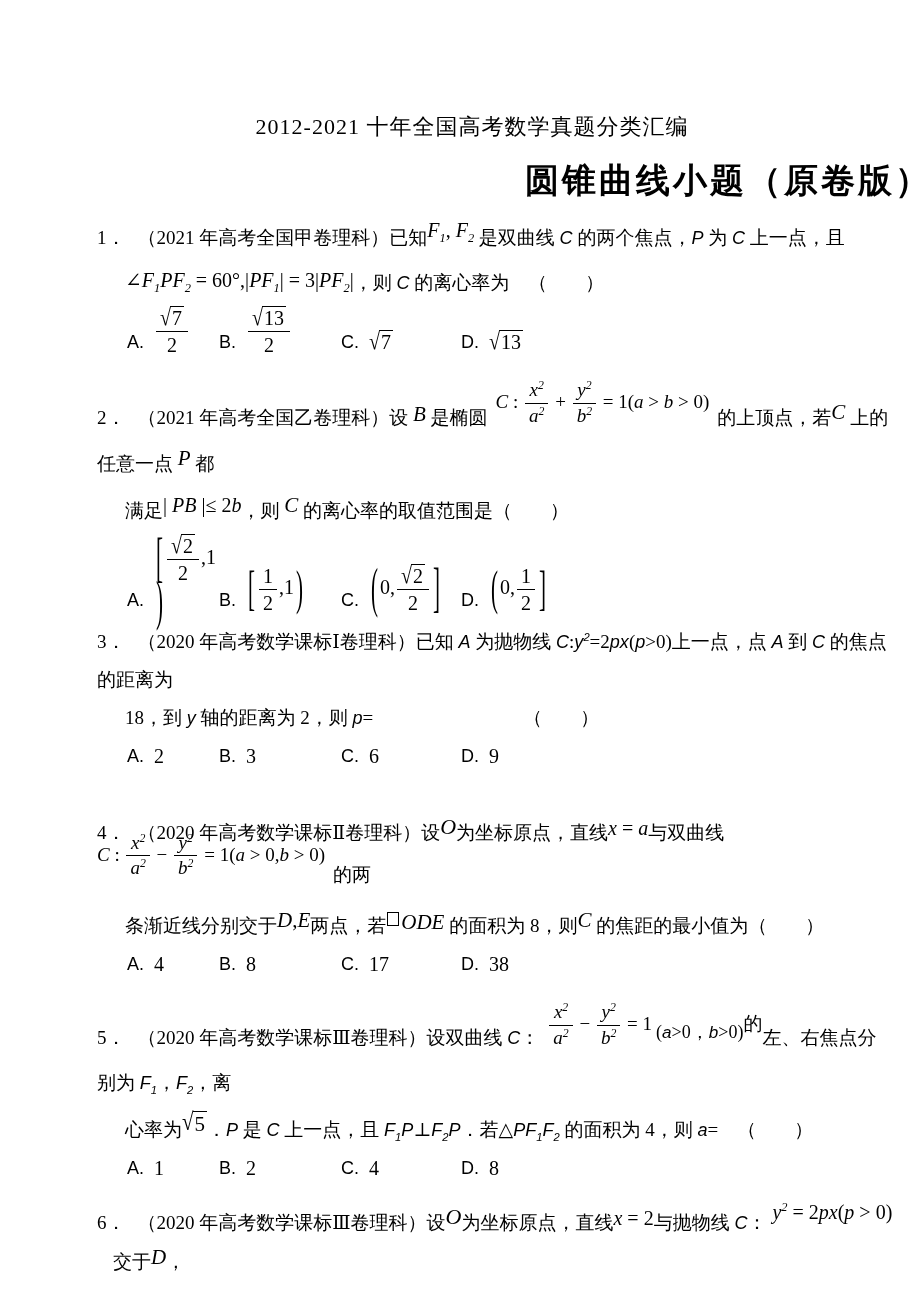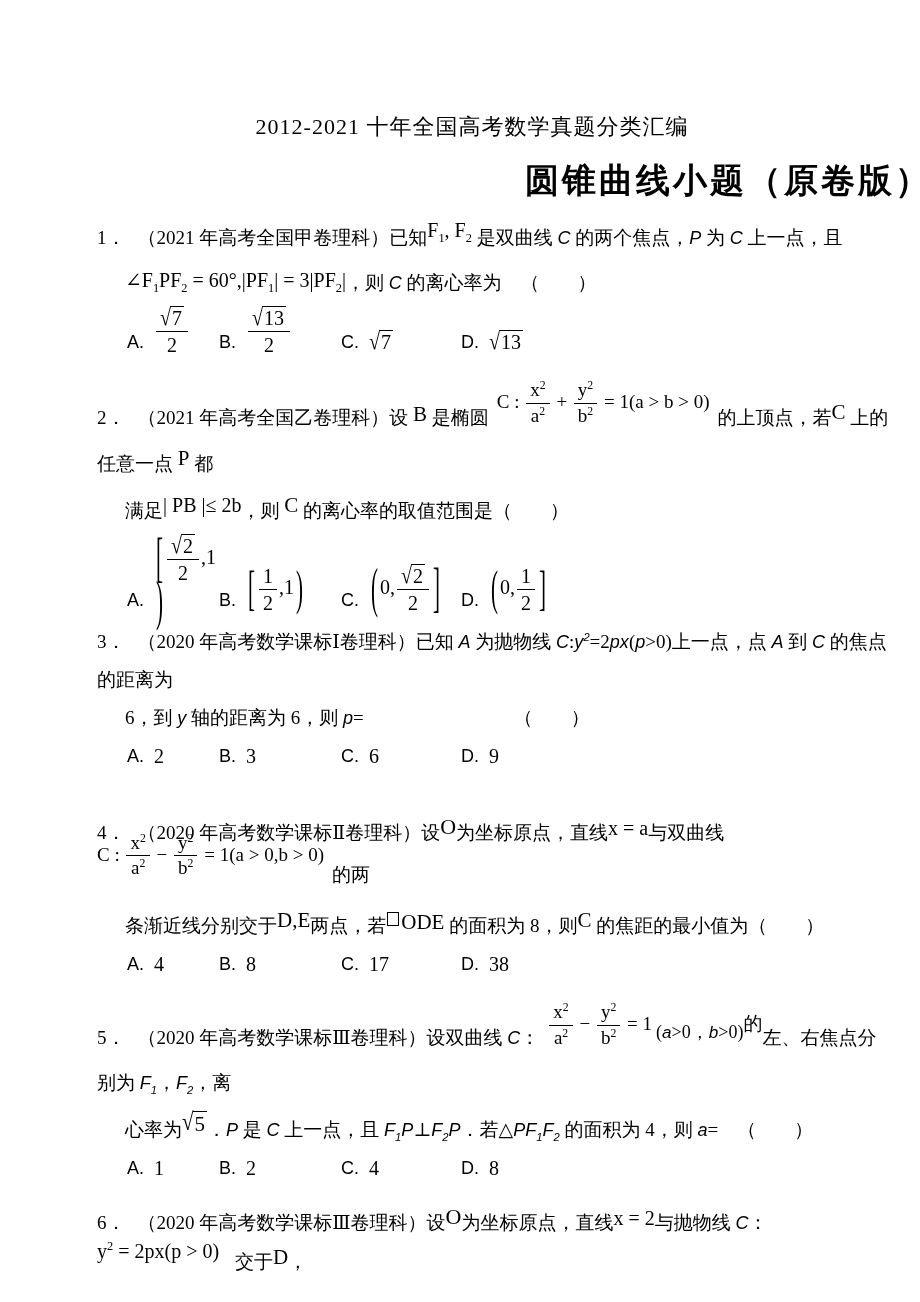--- a/index.html
+++ b/index.html
@@ -51,21 +51,21 @@
   .opt{display:flex;align-items:flex-end;}
   .opt-1{width:92px;}
   .opt-2{width:122px;}
   .opt-3{width:120px;}
   .opt-4{flex:1;}
   .opt-label{margin-right:10px;font-family:"Liberation Sans","DejaVu Sans",sans-serif;font-size:18px;}
   .opt-body{font-size:20px;}
   
   .r-s{}
   .r-m{font-family:"Liberation Serif","DejaVu Serif",serif;}
-  .r-i{font-family:"Liberation Serif","DejaVu Serif",serif;}
+  .r-i{font-family:"Liberation Serif","DejaVu Serif",serif;font-style:italic;}
   .r-si{font-family:"Liberation Sans","DejaVu Sans",sans-serif;font-style:italic;font-size:0.95em;}
   sup{font-size:0.62em;line-height:0;}
   sub{font-size:0.62em;line-height:0;}
   .frac{
     display:inline-block;
     vertical-align:middle;
     text-align:center;
     margin:0 2px;
     line-height:1.2;
   }
@@ -138,21 +138,21 @@
             <span class="opt-body"><span class="brk" style="transform: scaleY(2.6);">(</span><span class="r-m">0,</span><span class="frac"><span class="fn"><span class="sqrt"><span class="rsym">√</span><span class="rin"><span class="r-m">2</span></span></span></span><span class="fd"><span class="r-m">2</span></span></span><span class="brk" style="transform: scaleY(2.6);">]</span></span>
           </div>
           <div class="opt opt-4">
             <span class="opt-label">D.</span>
             <span class="opt-body"><span class="brk" style="transform: scaleY(2.3);">(</span><span class="r-m">0,</span><span class="frac"><span class="fn"><span class="r-m">1</span></span><span class="fd"><span class="r-m">2</span></span></span><span class="brk" style="transform: scaleY(2.3);">]</span></span>
           </div>
         </div>
       </div>
       <div class="q">
         <div class="qline"><span class="qnum">3．</span><span class="r-s">（2020 年高考数学课标Ⅰ卷理科）已知 </span><span class="r-si">A</span><span class="r-s"> 为抛物线 </span><span class="r-si">C</span><span class="r-s">:</span><span class="r-si">y<sup>2</sup></span><span class="r-s">=2</span><span class="r-si">px</span><span class="r-s">(</span><span class="r-si">p</span><span class="r-s">&gt;0)上一点，点 </span><span class="r-si">A</span><span class="r-s"> 到 </span><span class="r-si">C</span><span class="r-s"> 的焦点的距离为</span></div>
-        <div class="qline cont"><span class="r-s">6，到 </span><span class="r-si">y</span><span class="r-s"> 轴的距离为 6，则 </span><span class="r-si">p</span><span class="r-s">=</span><span class="spc" style="width: 150px;"></span><span class="r-s">（　　）</span></div>
+        <div class="qline cont"><span class="r-s">18，到 </span><span class="r-si">y</span><span class="r-s"> 轴的距离为 2，则 </span><span class="r-si">p</span><span class="r-s">=</span><span class="spc" style="width: 150px;"></span><span class="r-s">（　　）</span></div>
         <div class="opts">
           <div class="opt opt-1">
             <span class="opt-label">A.</span>
             <span class="opt-body"><span class="r-m">2</span></span>
           </div>
           <div class="opt opt-2">
             <span class="opt-label">B.</span>
             <span class="opt-body"><span class="r-m">3</span></span>
           </div>
           <div class="opt opt-3">

